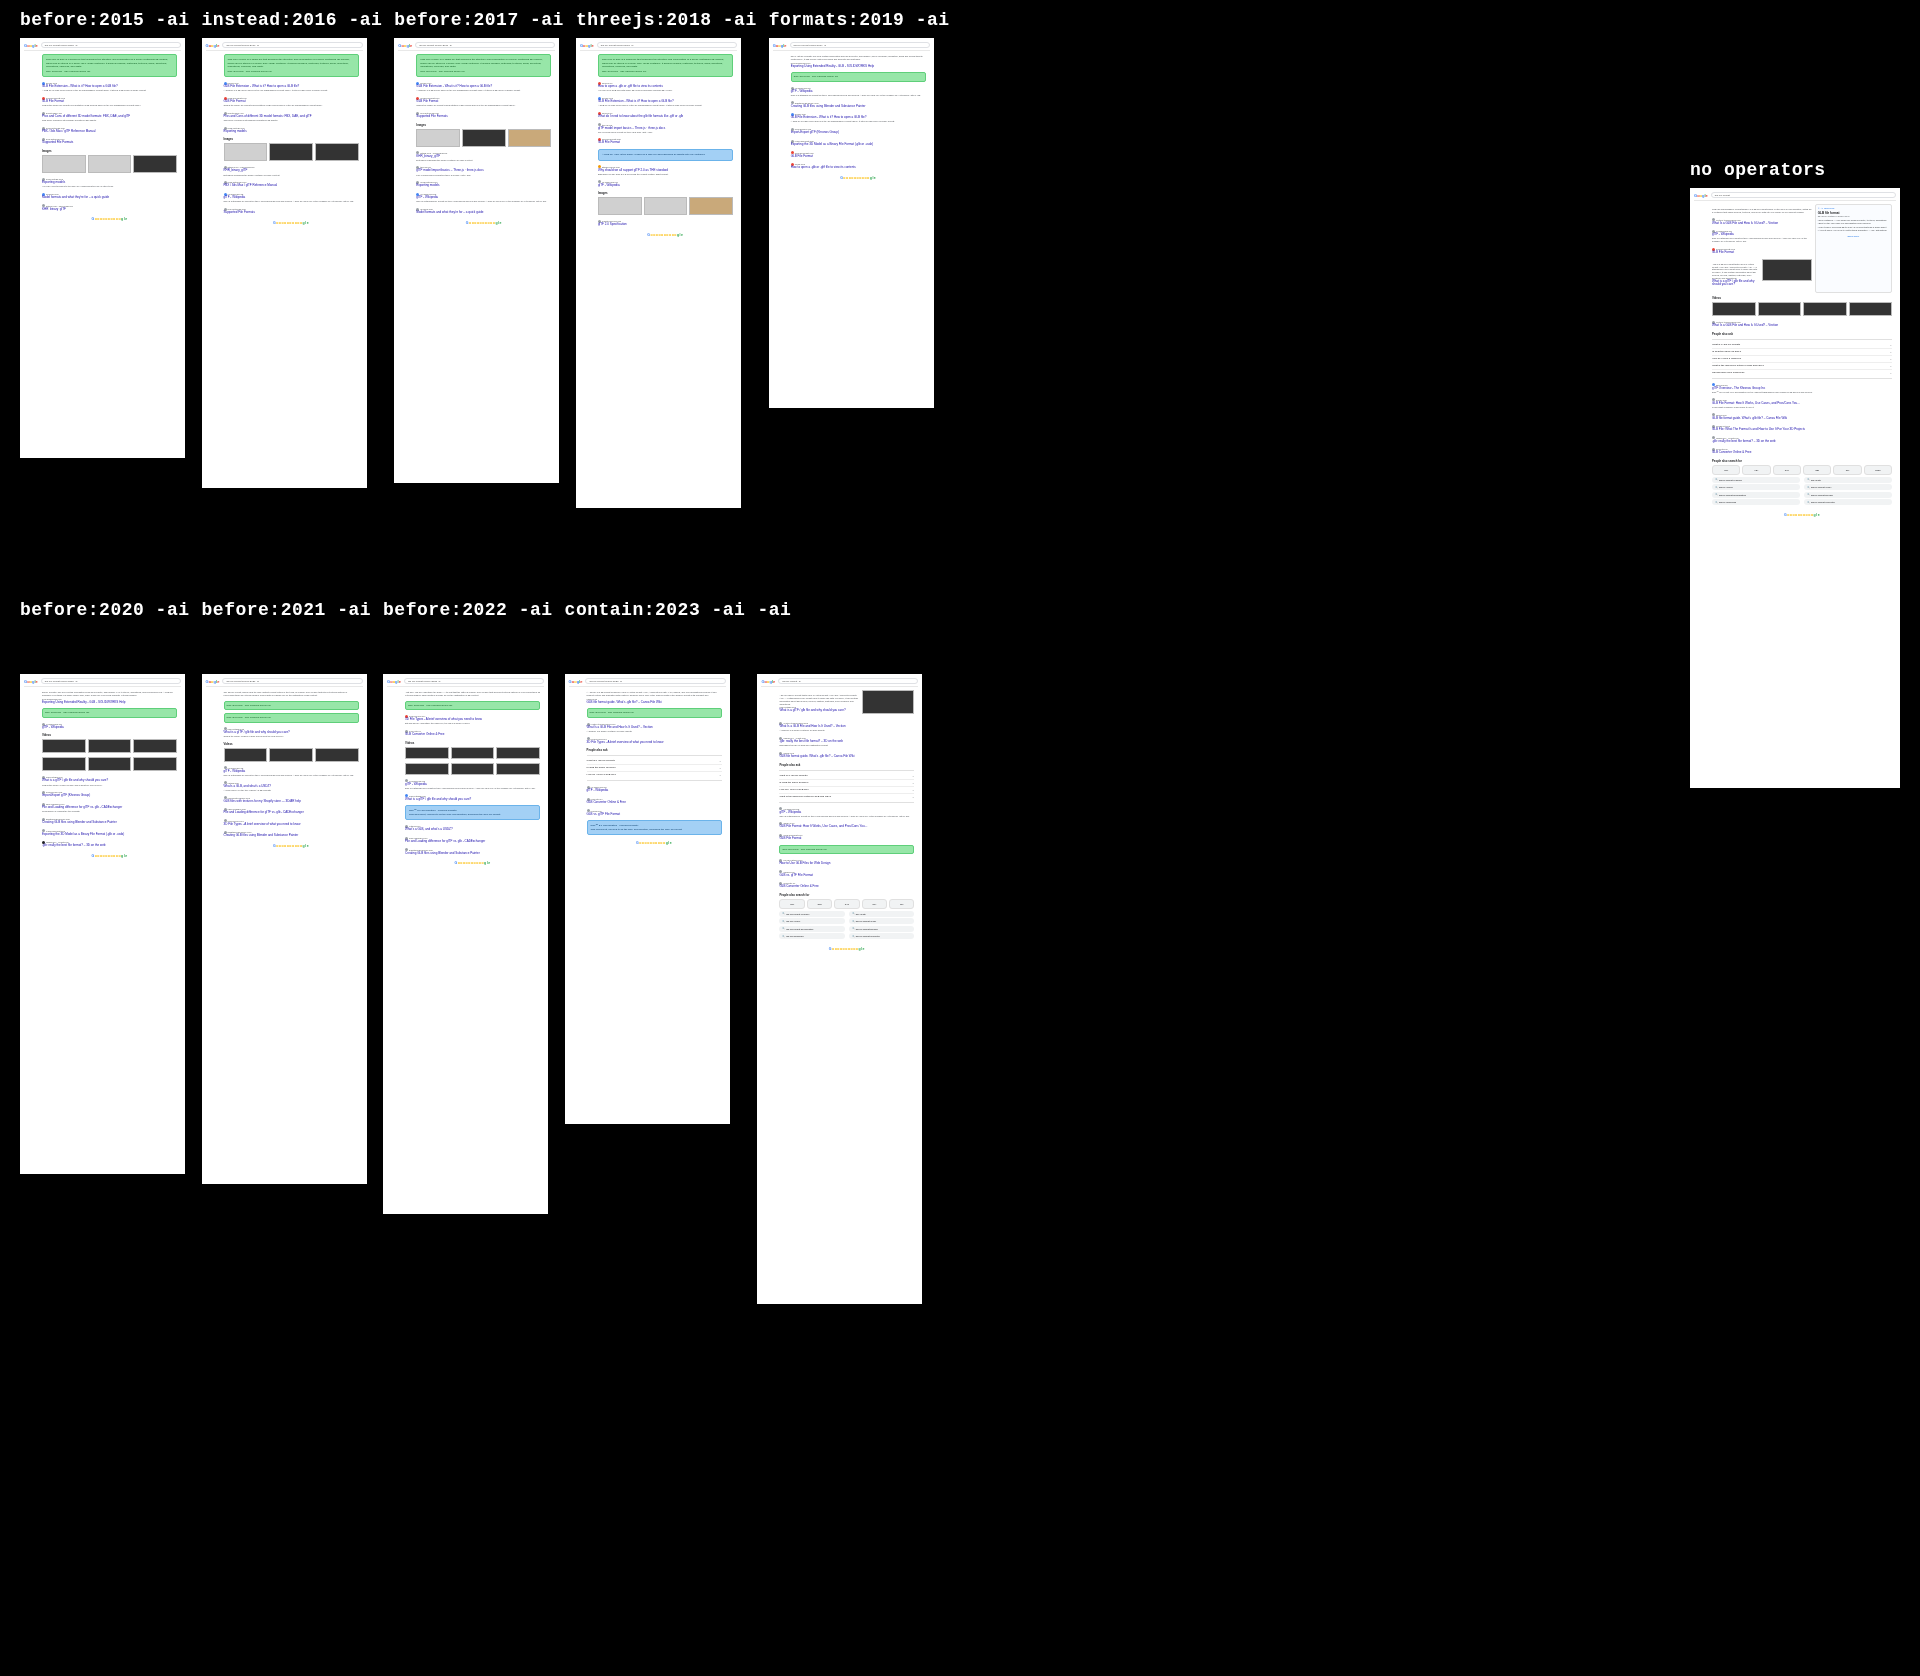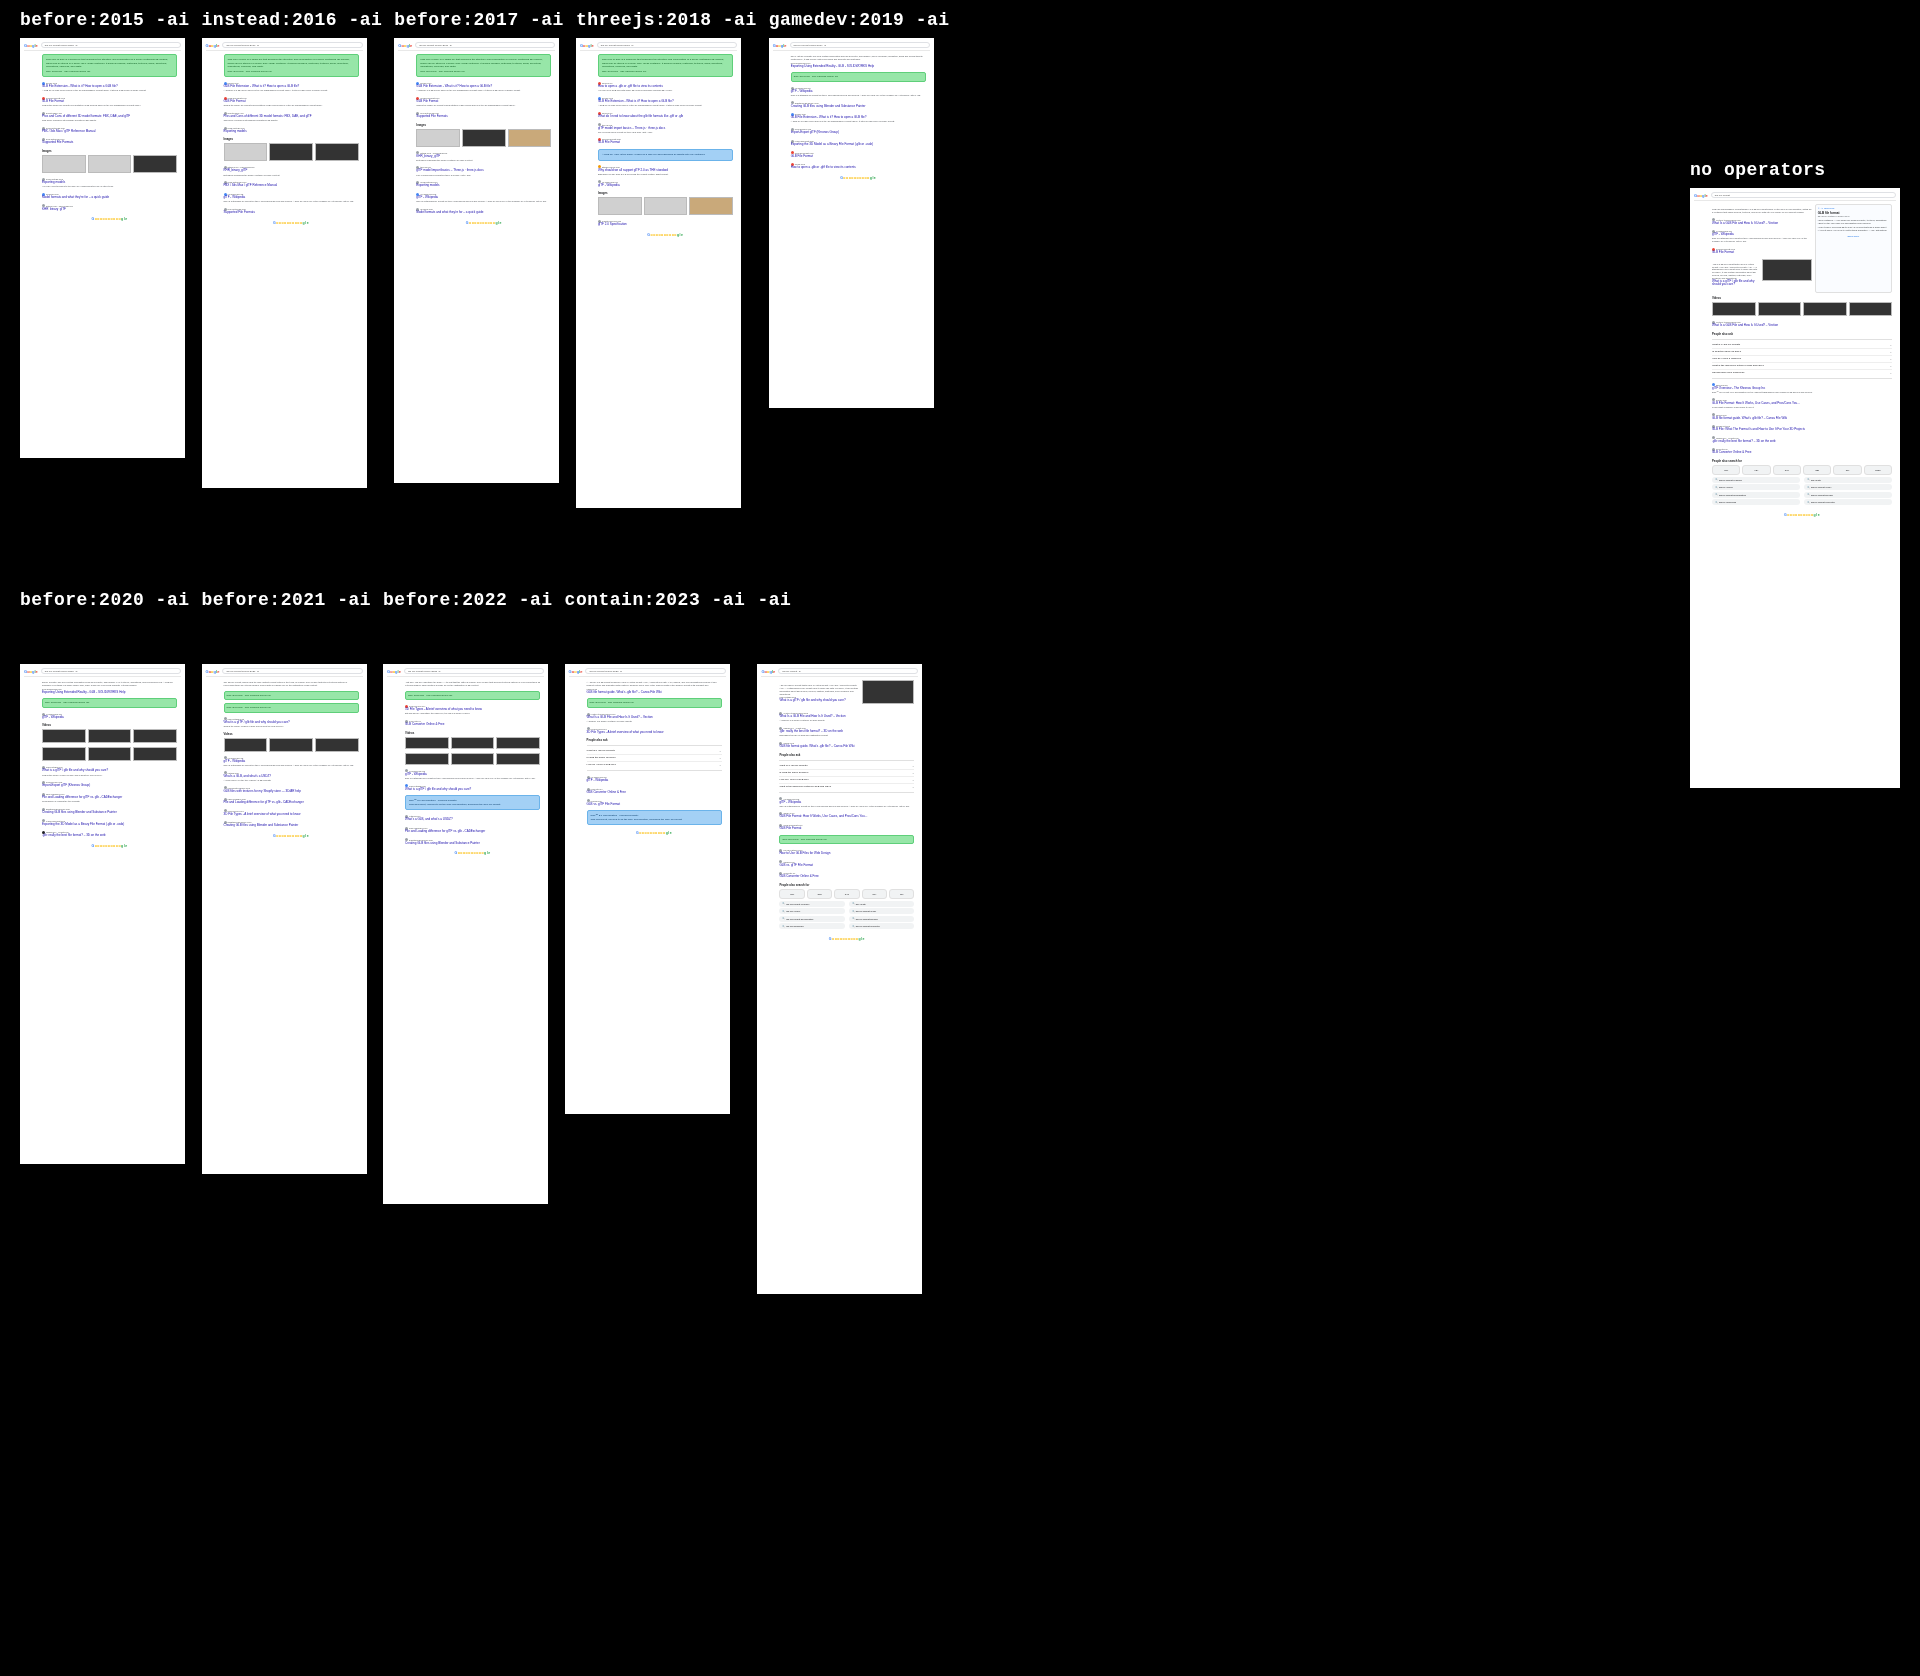--- a/index.html
+++ b/index.html
@@ -155,21 +155,21 @@
   .sparkle{color:#8ab4f8;}
   .serp.h-a{height:420px;} 
   .serp.h-b{height:470px;} 
   .serp.h-c{height:370px;} 
   .serp.h-d{height:500px;} 
   .serp.h-e{height:450px;} 
   .serp.h-f{height:630px;} 
   .serp.h-g{height:600px;} 
   .cell.no-ops{position:absolute;right:20px;top:160px;}
   .cell.no-ops .serp{width:210px;}
-  .row2{margin-top:8px;gap:46px;}
+  .row2{margin-top:18px;gap:46px;}
 </style>
 </head>
 <body>
 
 <div class="grid">
 
   <div class="cell">
     <div class="cell-label">before:2015 -ai</div>
     <div class="serp h-a">
       <div class="header">
@@ -298,21 +298,21 @@
             <div class="thumb"></div>
             <div class="thumb warm"></div>
           </div>
         <div class="result"><span class="favicon grey"></span><span class="url">registry.khronos.org</span><div class="title">glTF 2.0 Specification</div></div>
         <div class="pagination"><span class="G">G</span><span class="o2">oooooooooo</span><span class="l">gle</span></div>
       </div>
     </div>
   </div>
 
   <div class="cell">
-    <div class="cell-label">gamedev:2019 -ai</div>
+    <div class="cell-label">formats:2019 -ai</div>
     <div class="serp h-c">
       <div class="header">
           <span class="logo"><span class="b">G</span><span class="r">o</span><span class="y">o</span><span class="b">g</span><span class="g">l</span><span class="r">e</span></span>
           <div class="searchbox">
             <span>glb file format before:2019 -ai</span>
           </div>
         </div>
       <div class="content">
         <div class="result"><div class="snippet">glb or .gltf file formats. The files contain information such as geometry, appearance, scene hierarchy, animation, skins and morph targets. Furthermore, it has flexible data referencing and supports rich materials.</div><span class="url">help.solidworks.com</span><div class="title">Exporting Using Extended Reality - GLB - SOLIDWORKS Help</div></div>
         <div class="featured green" style="padding:2px;">

